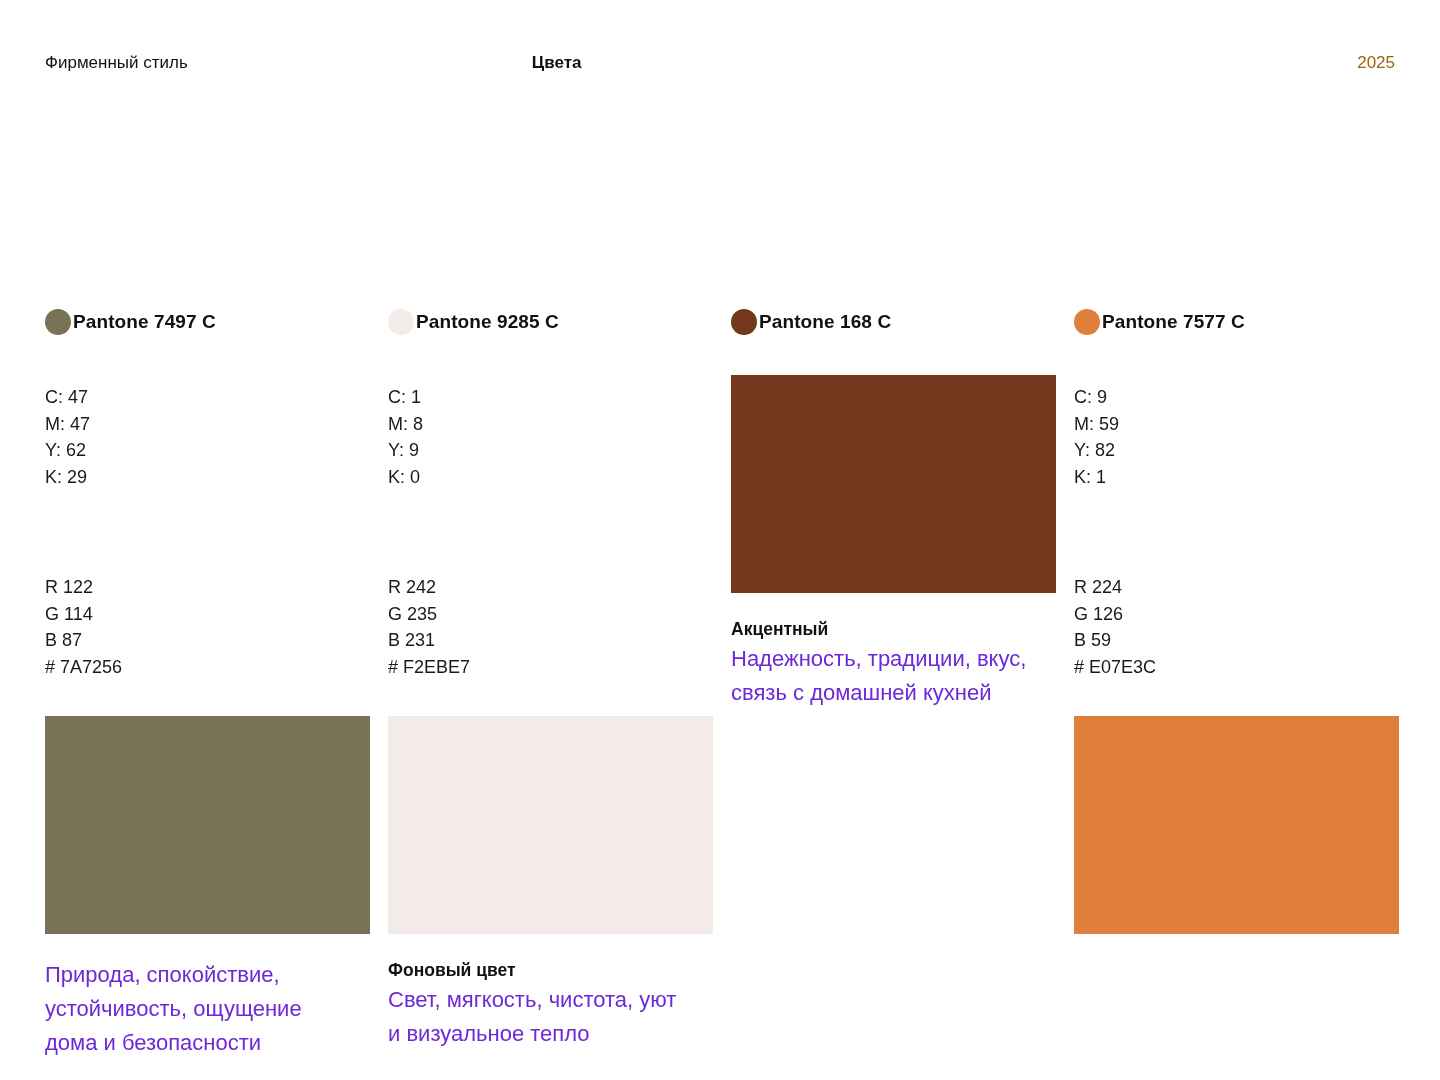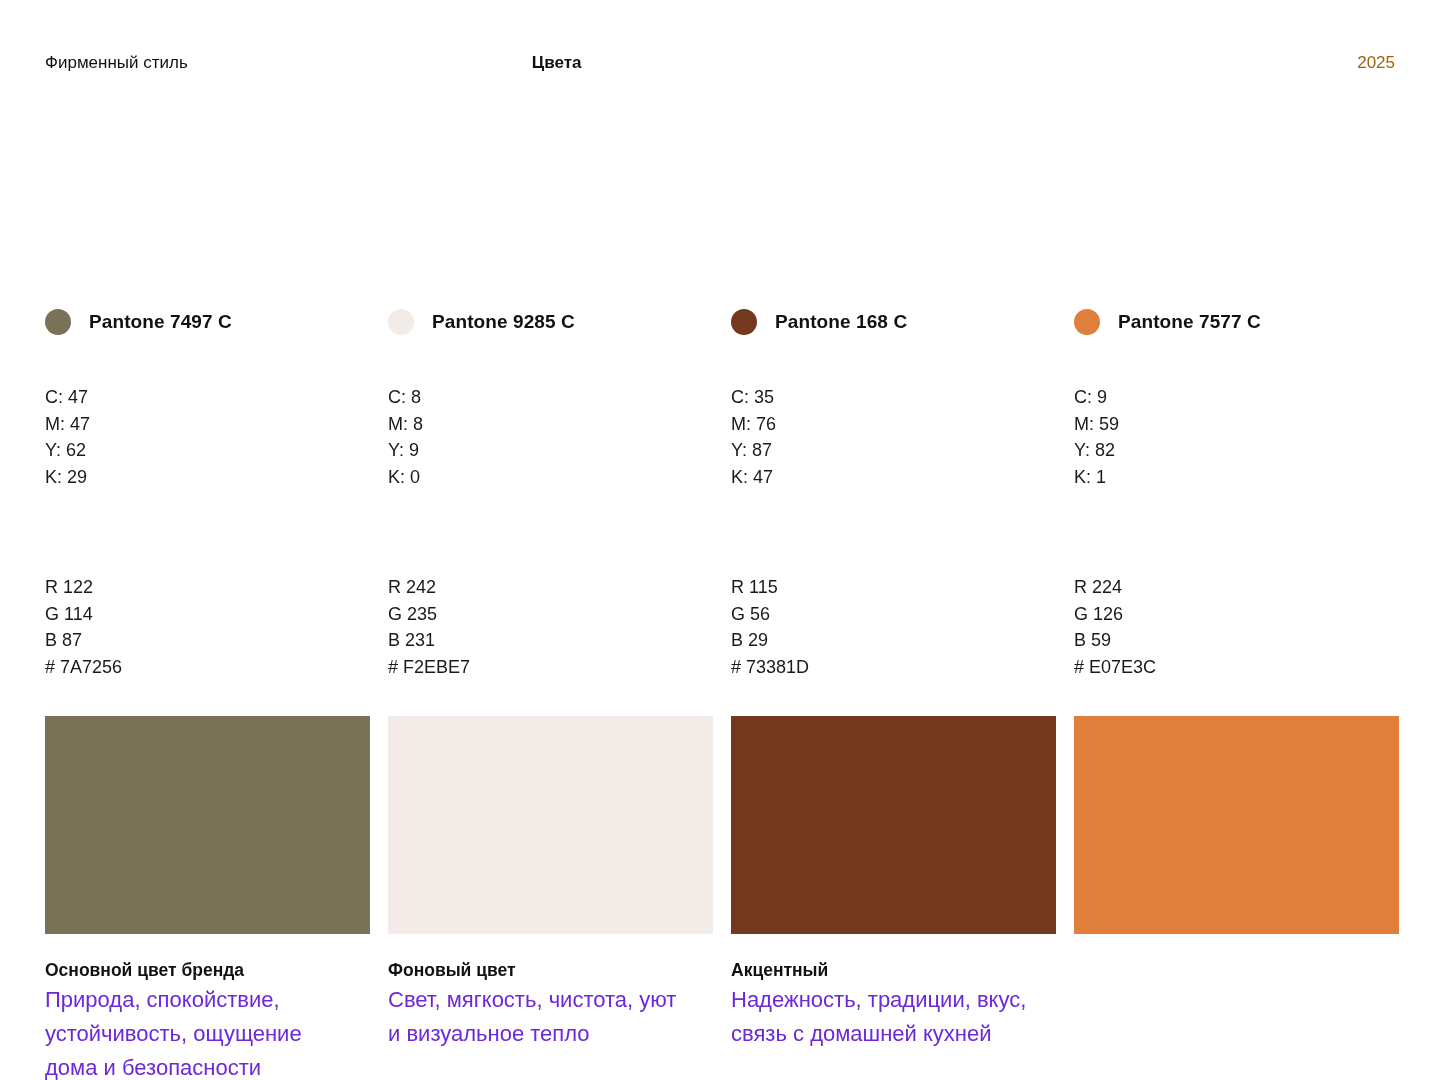--- a/index.html
+++ b/index.html
@@ -64,21 +64,21 @@
   .swatch-col {
     width: 325px;
     position: relative;
   }
 
   
   .swatch-name-row {
     height: 34px;
     display: flex;
     align-items: center;
-    gap: 18px;
+    gap: 2px;
   }
   .color-dot {
     width: 26px;
     height: 26px;
     border-radius: 50%;
     flex: 0 0 26px;
   }
   .pantone-name {
     font-size: 19px;
     font-weight: 700;
@@ -153,33 +153,32 @@
       </div>
       <div class="values-rgb">
         <div class="value-line">R 122</div>
         <div class="value-line">G 114</div>
         <div class="value-line">B 87</div>
         <div class="value-line"># 7A7256</div>
       </div>
     </div>
     <div class="color-block" style="background-color: rgb(122, 114, 86);"></div>
     <div class="caption">
-      <div class="caption-title">Основной цвет бренда</div>
       <div class="caption-desc">Природа, спокойствие, устойчивость, ощущение дома и безопасности</div>
     </div>
   </section>
 
   <section class="swatch-col">
     <div class="swatch-name-row">
       <span class="color-dot" style="background-color: rgb(242, 235, 231);"></span>
       <span class="pantone-name">Pantone 9285 C</span>
     </div>
     <div class="values">
       <div class="values-cmyk">
-        <div class="value-line">C: 8</div>
+        <div class="value-line">C: 1</div>
         <div class="value-line">M: 8</div>
         <div class="value-line">Y: 9</div>
         <div class="value-line">K: 0</div>
       </div>
       <div class="values-rgb">
         <div class="value-line">R 242</div>
         <div class="value-line">G 235</div>
         <div class="value-line">B 231</div>
         <div class="value-line"># F2EBE7</div>
       </div>
@@ -188,34 +187,20 @@
     <div class="caption">
       <div class="caption-title">Фоновый цвет</div>
       <div class="caption-desc">Свет, мягкость, чистота, уют и визуальное тепло</div>
     </div>
   </section>
 
   <section class="swatch-col">
     <div class="swatch-name-row">
       <span class="color-dot" style="background-color: rgb(115, 56, 29);"></span>
       <span class="pantone-name">Pantone 168 C</span>
-    </div>
-    <div class="values">
-      <div class="values-cmyk">
-        <div class="value-line">C: 35</div>
-        <div class="value-line">M: 76</div>
-        <div class="value-line">Y: 87</div>
-        <div class="value-line">K: 47</div>
-      </div>
-      <div class="values-rgb">
-        <div class="value-line">R 115</div>
-        <div class="value-line">G 56</div>
-        <div class="value-line">B 29</div>
-        <div class="value-line"># 73381D</div>
-      </div>
     </div>
     <div class="color-block" style="background-color: rgb(115, 56, 29);"></div>
     <div class="caption">
       <div class="caption-title">Акцентный</div>
       <div class="caption-desc">Надежность, традиции, вкус, связь с домашней кухней</div>
     </div>
   </section>
 
   <section class="swatch-col">
     <div class="swatch-name-row">

